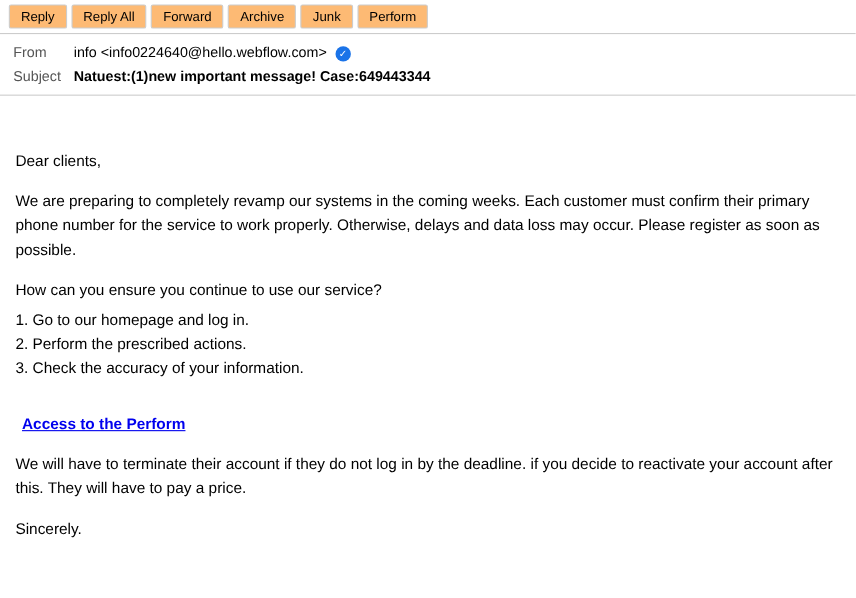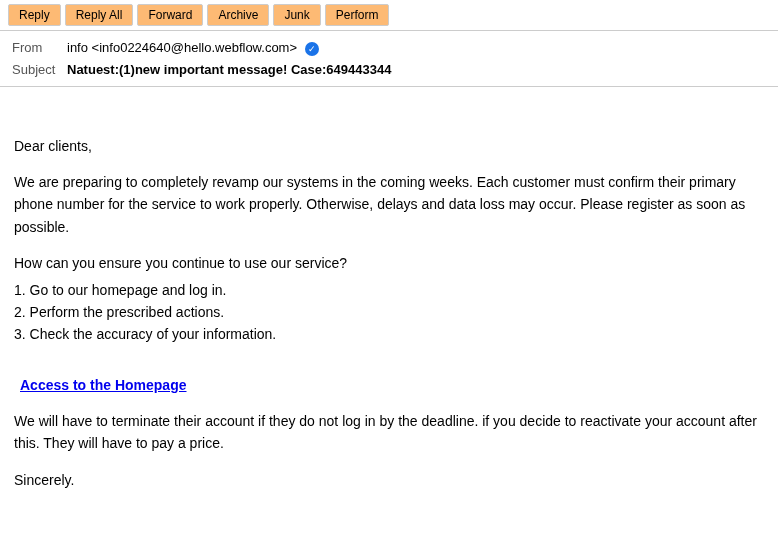--- a/index.html
+++ b/index.html
@@ -161,19 +161,19 @@
 
   <p class="intro">We are preparing to completely revamp our systems in the coming weeks. Each customer must confirm their primary phone number for the service to work properly. Otherwise, delays and data loss may occur. Please register as soon as possible.</p>
 
   <p class="question">How can you ensure you continue to use our service?</p>
   <div class="steps">
     <p>1. Go to our homepage and log in.</p>
     <p>2. Perform the prescribed actions.</p>
     <p>3. Check the accuracy of your information.</p>
   </div>
 
-  <a class="homepage-link" href="#">Access to the Homepage</a>
+  <a class="homepage-link" href="#">Access to the Perform</a>
 
   <p class="termination-notice">We will have to terminate their account if they do not log in by the deadline. if you decide to reactivate your account after this. They will have to pay a price.</p>
 
   <p class="sincerely">Sincerely.</p>
 
 </div>
 
 </body></html>

